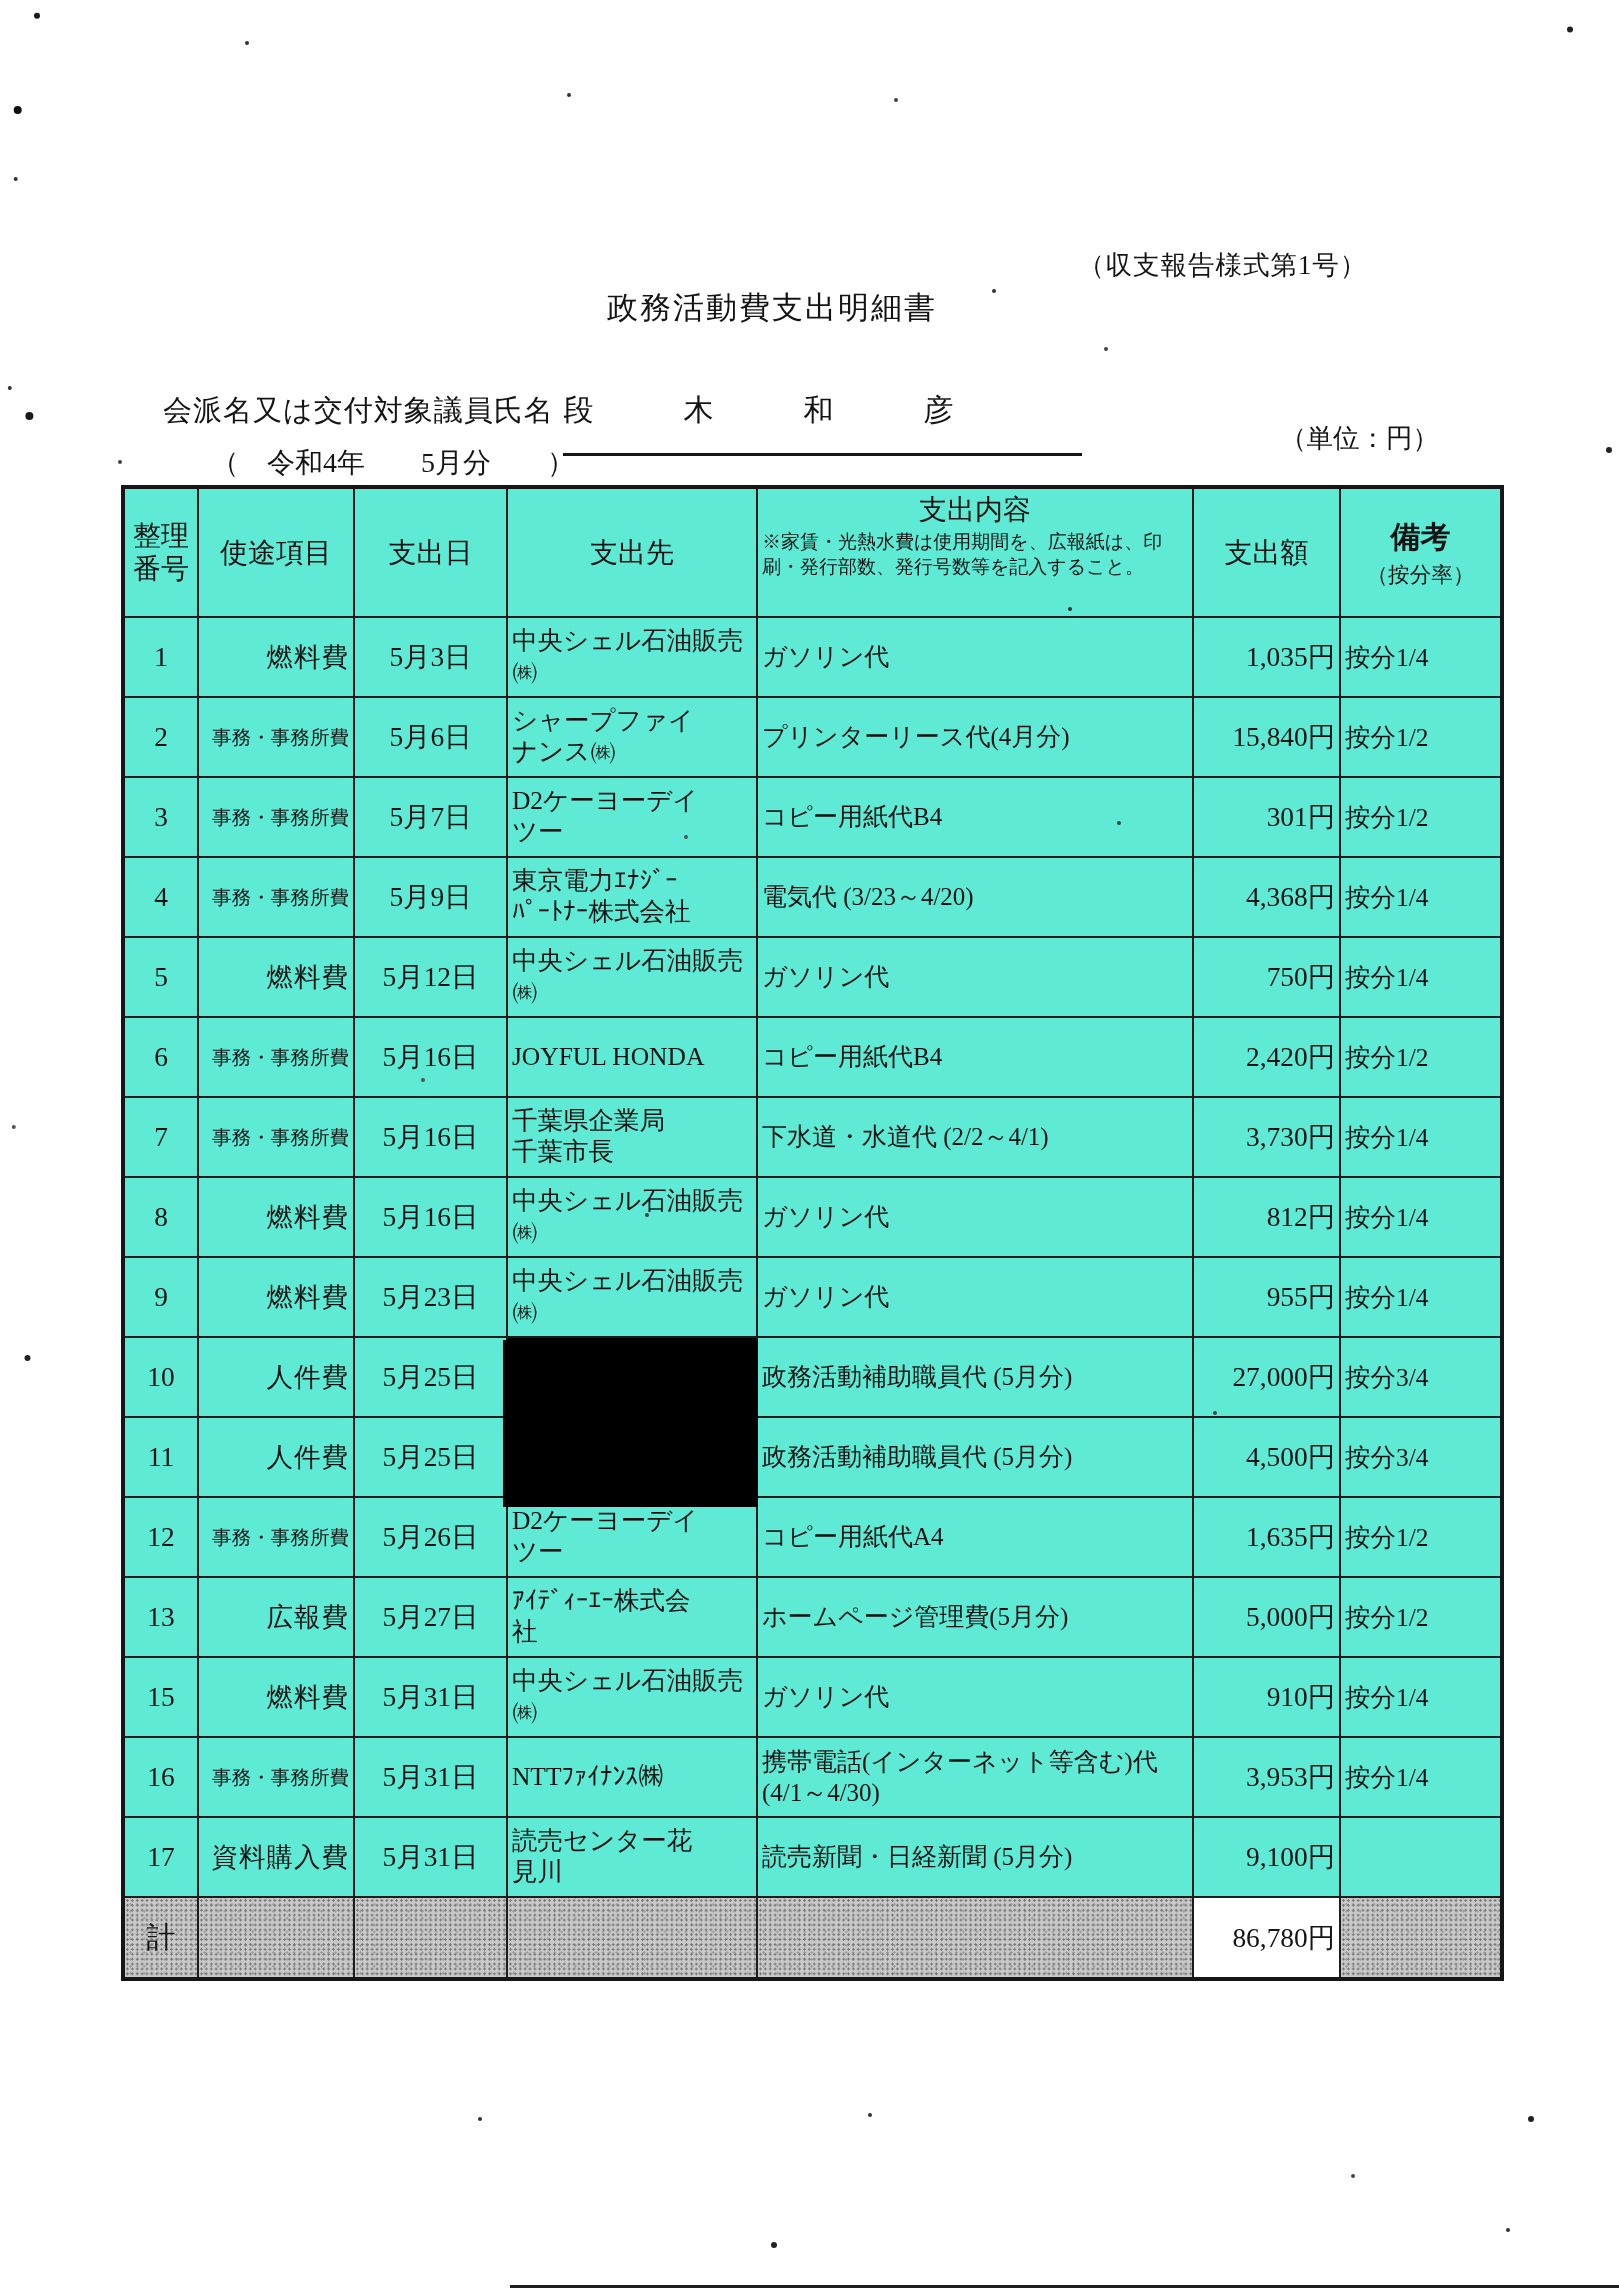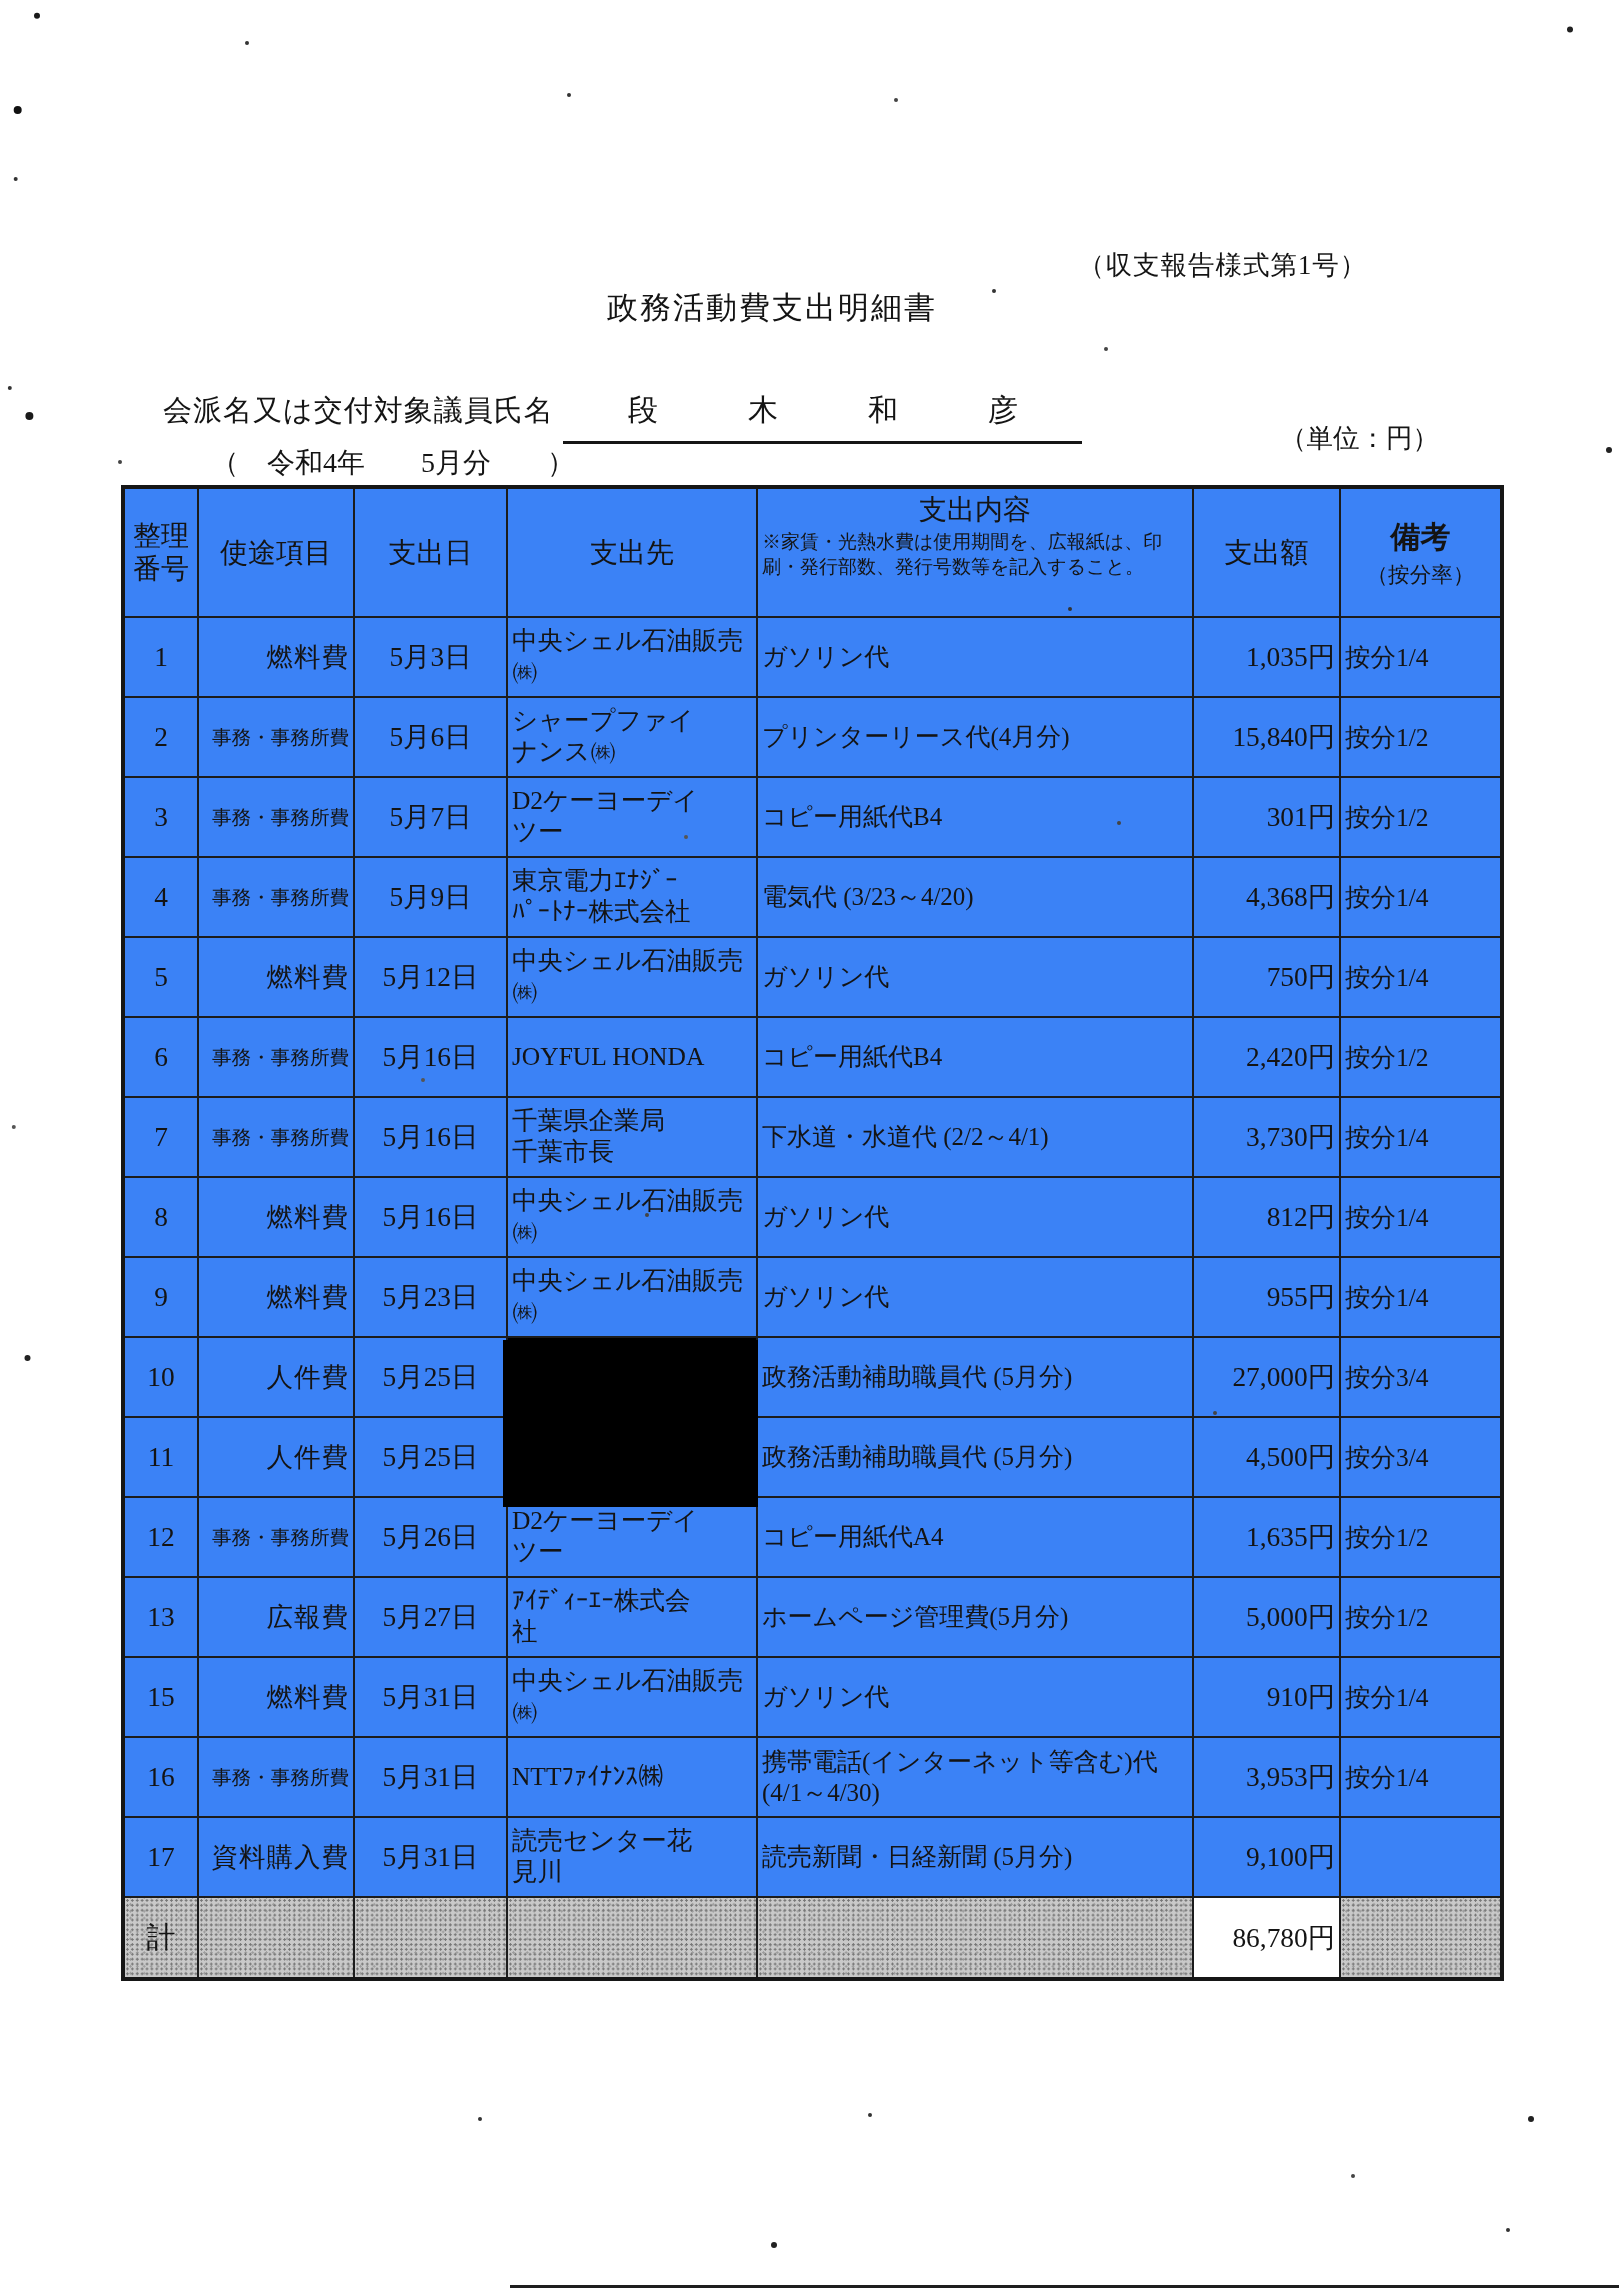--- a/index.html
+++ b/index.html
@@ -11,32 +11,32 @@
     font-family:"Liberation Serif","DejaVu Serif",serif;
     color:#141414;
   }
   
   .form-number{position:absolute;top:247px;left:1078px;font-size:26.5px;letter-spacing:1px;}
   .doc-title{position:absolute;top:287px;left:0;width:1544px;text-align:center;font-size:31px;letter-spacing:2px;}
   .member-line{position:absolute;top:390px;left:163px;display:flex;align-items:baseline;}
   .member-label{font-size:29px;letter-spacing:1px;}
   .member-name{
     display:inline-block;width:519px;margin-left:9.8px;
-    border-bottom:3.9px solid #161616;text-align:center;
-    font-size:30px;padding-bottom:10px;white-space:pre;
+    border-bottom:3.9px solid #161616;text-align:left;
+    font-size:30px;padding-bottom:22px;white-space:pre;
   }
   .period{position:absolute;top:444px;left:211px;font-size:28px;}
   .unit-note{position:absolute;top:420px;left:1280px;font-size:26.5px;}
 
   
   .table-wrap{position:absolute;top:485px;left:121px;width:1384px;}
   table.expense{
     border-collapse:collapse;table-layout:fixed;
     width:1379px;
-    background:#3b82f6;
+    background:#5eead4;
   }
   table.expense td,table.expense th{
     border:2.9px solid #1c1c1c;
     padding:0 3.9px;
     overflow:hidden;
     font-weight:normal;
   }
   table.expense{border:4.9px solid #161616;}
   thead tr{height:130px;}
   tbody tr{height:80px;}

